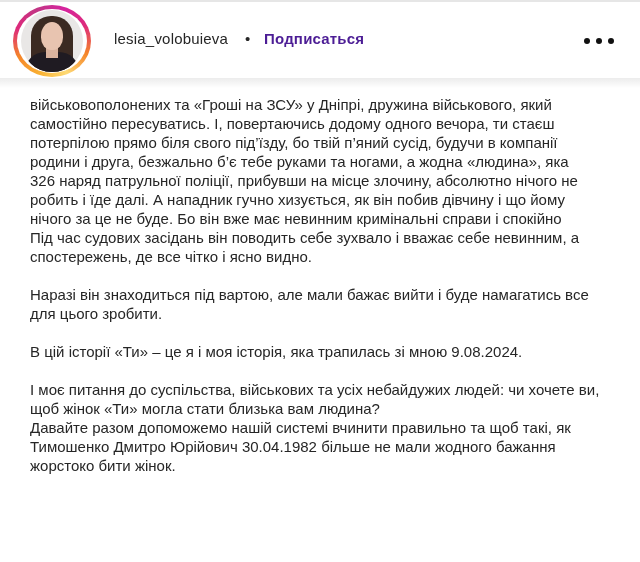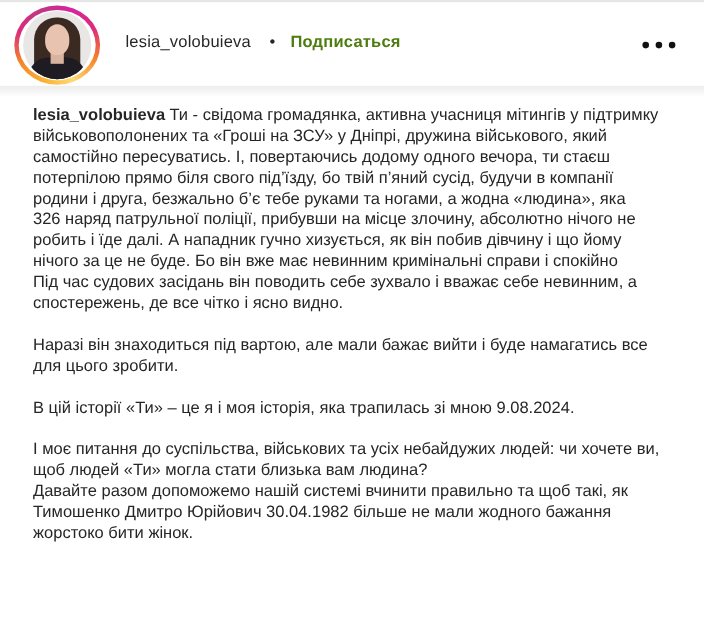--- a/index.html
+++ b/index.html
@@ -46,21 +46,21 @@
   }
   .username {
     position: absolute; left: 114px; top: 28px;
     font-size: 15px; font-weight: normal; color: #262626; letter-spacing: 0.2px;
   }
   .dot-sep {
     position: absolute; left: 245px; top: 28px; font-size: 15px; color: #262626;
   }
   .follow {
     position: absolute; left: 264px; top: 28px; font-size: 15px; font-weight: bold;
-    color: #4d7c0f; cursor: pointer; letter-spacing: 0.2px;
+    color: #4c1d95; cursor: pointer; letter-spacing: 0.2px;
   }
   .more {
     position: absolute; left: 584px; top: 33px; width: 36px; height: 12px;
     display: flex; gap: 6px; align-items: center; cursor: pointer;
   }
   .more span { width: 6px; height: 6px; border-radius: 50%; background: #111; display: block; }
   .divider {
     position: absolute; left: 0; top: 78px; width: 640px; height: 10px;
     background: linear-gradient(#ececec, #f7f7f7 60%, #ffffff);
   }
@@ -92,35 +92,34 @@
   <div class="more">
     <span></span>
     <span></span>
     <span></span>
   </div>
 </div>
 
 <div class="divider"></div>
 
 <div class="caption">
-  <p><span class="author">lesia_volobuieva</span><span>Ти - свідома громадянка, активна учасниця мітингів у підтримку</span></p>
   <p>військовополонених та «Гроші на ЗСУ» у Дніпрі, дружина військового, який</p>
   <p>самостійно пересуватись. І, повертаючись додому одного вечора, ти стаєш</p>
   <p>потерпілою прямо біля свого під’їзду, бо твій п’яний сусід, будучи в компанії</p>
   <p>родини і друга, безжально б’є тебе руками та ногами, а жодна «людина», яка</p>
   <p>326 наряд патрульної поліції, прибувши на місце злочину, абсолютно нічого не</p>
   <p>робить і їде далі. А нападник гучно хизується, як він побив дівчину і що йому</p>
   <p>нічого за це не буде. Бо він вже має невинним кримінальні справи і спокійно</p>
   <p>Під час судових засідань він поводить себе зухвало і вважає себе невинним, а</p>
   <p>спостережень, де все чітко і ясно видно.</p>
   <div class="gap"></div>
   <p>Наразі він знаходиться під вартою, але мали бажає вийти і буде намагатись все</p>
   <p>для цього зробити.</p>
   <div class="gap"></div>
   <p>В цій історії «Ти» – це я і моя історія, яка трапилась зі мною 9.08.2024.</p>
   <div class="gap"></div>
   <p>І моє питання до суспільства, військових та усіх небайдужих людей: чи хочете ви,</p>
-  <p>щоб людей «Ти» могла стати близька вам людина?</p>
+  <p>щоб жінок «Ти» могла стати близька вам людина?</p>
   <p>Давайте разом допоможемо нашій системі вчинити правильно та щоб такі, як</p>
   <p>Тимошенко Дмитро Юрійович 30.04.1982 більше не мали жодного бажання</p>
   <p>жорстоко бити жінок.</p>
 
 </div>
 
 </body></html>

